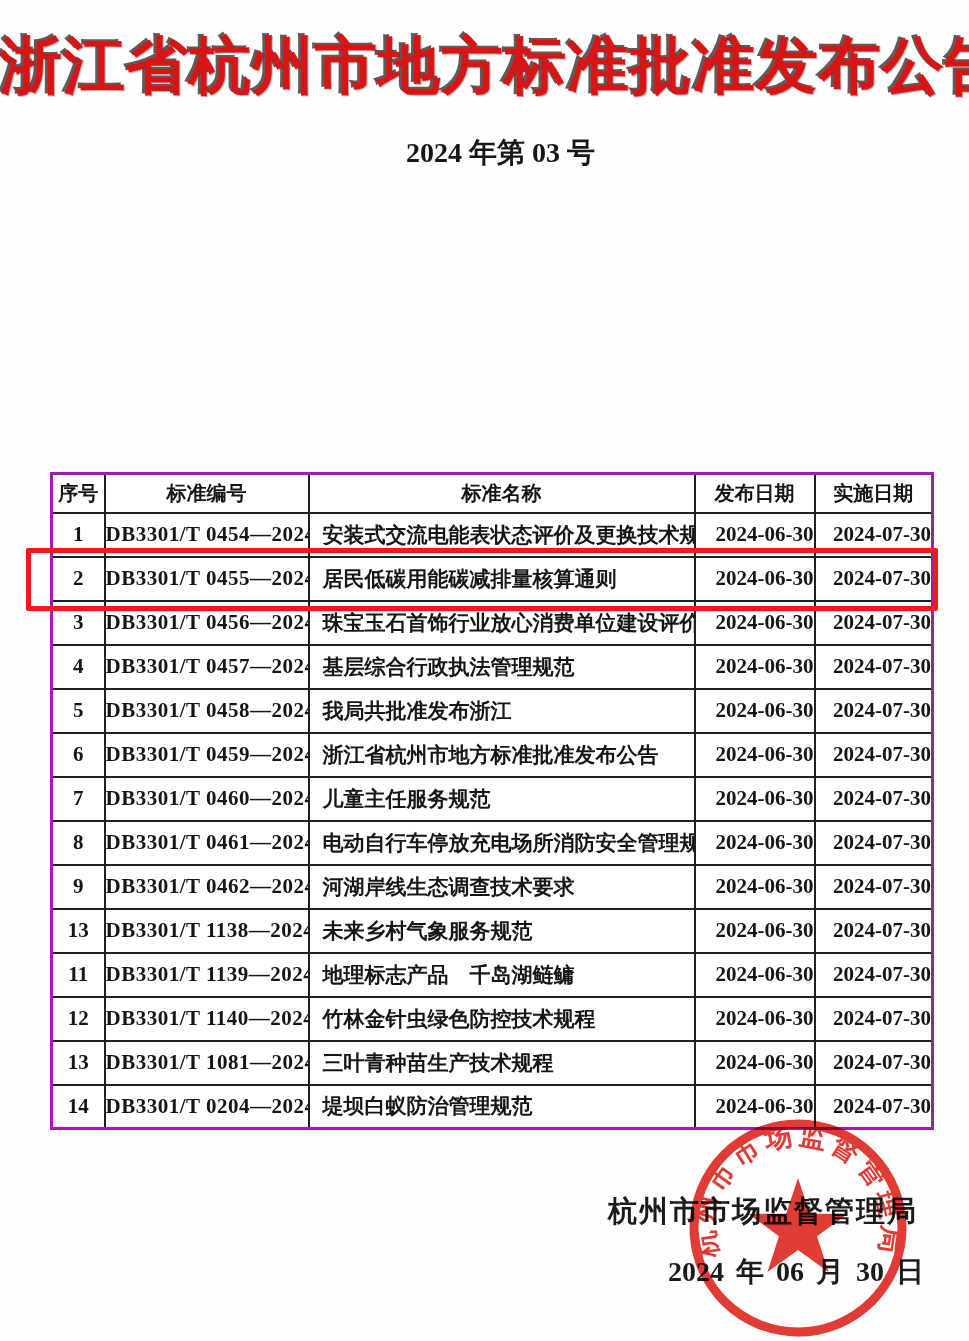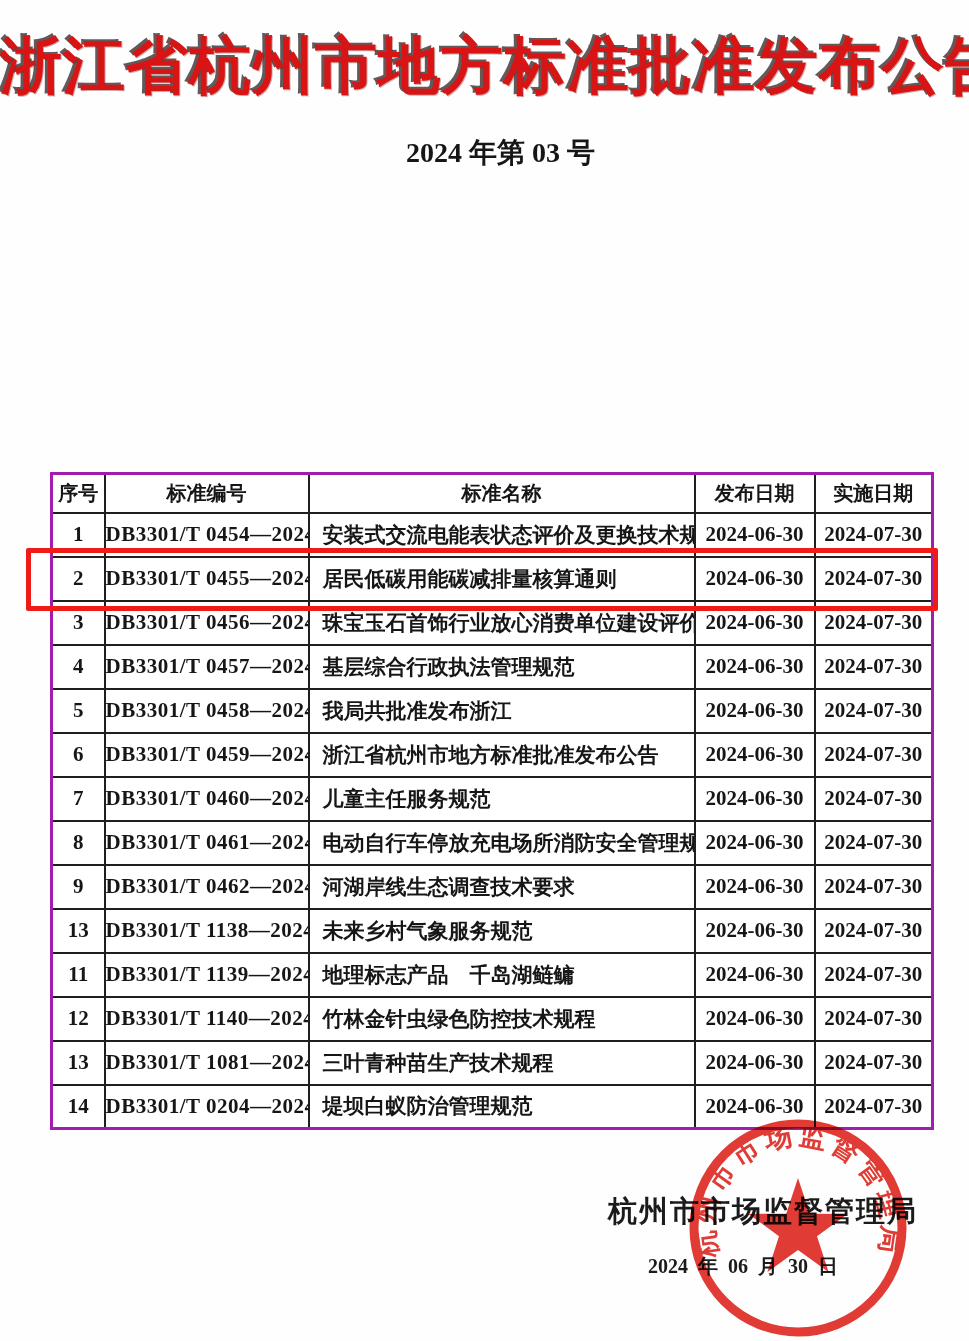--- a/index.html
+++ b/index.html
@@ -66,44 +66,44 @@
     color: #161616;
     overflow: hidden;
     white-space: nowrap;
   }
   .std-table thead th { height: 39px; text-align: center; font-size: 20px; }
   .std-table tbody td { height: 44px; }
   .std-table { border: 3px solid #a21caf; }
   td.col-no   { text-align: center; font-family: "Liberation Serif", "DejaVu Serif", serif; }
   td.col-code { text-align: center; font-family: "Liberation Serif", "DejaVu Serif", serif; letter-spacing: 0.5px; }
   td.col-name { text-align: left; padding-left: 13px; }
-  td.col-pub, td.col-impl { text-align: center; font-family: "Liberation Serif", "DejaVu Serif", serif; }
+  td.col-pub, td.col-impl { text-align: right; font-family: "Liberation Serif", "DejaVu Serif", serif; }
 
   .highlight-box {
     position: absolute;
     left: 26px; top: 548px;
     width: 912px; height: 63px;
     border: 5px solid #ee1b17;
     border-radius: 2px;
     pointer-events: none;
   }
 
   .sign-org {
     position: absolute;
     top: 1192px; left: 608px;
     font-size: 29px;
     font-weight: bold;
     letter-spacing: 2px;
     color: #1b1b1b;
   }
   .sign-date {
     position: absolute;
-    top: 1253px; left: 648px;
-    font-family: "Liberation Serif", "DejaVu Serif", serif;
-    font-size: 20px;
+    top: 1253px; left: 668px;
+    font-family: "Liberation Serif", "DejaVu Serif", serif;
+    font-size: 28px;
     font-weight: bold;
     word-spacing: 5px;
     color: #1b1b1b;
   }
 
   .stamp {
     position: absolute;
     left: 686px; top: 1116px;
     width: 224px; height: 224px;
     opacity: 0.88;

